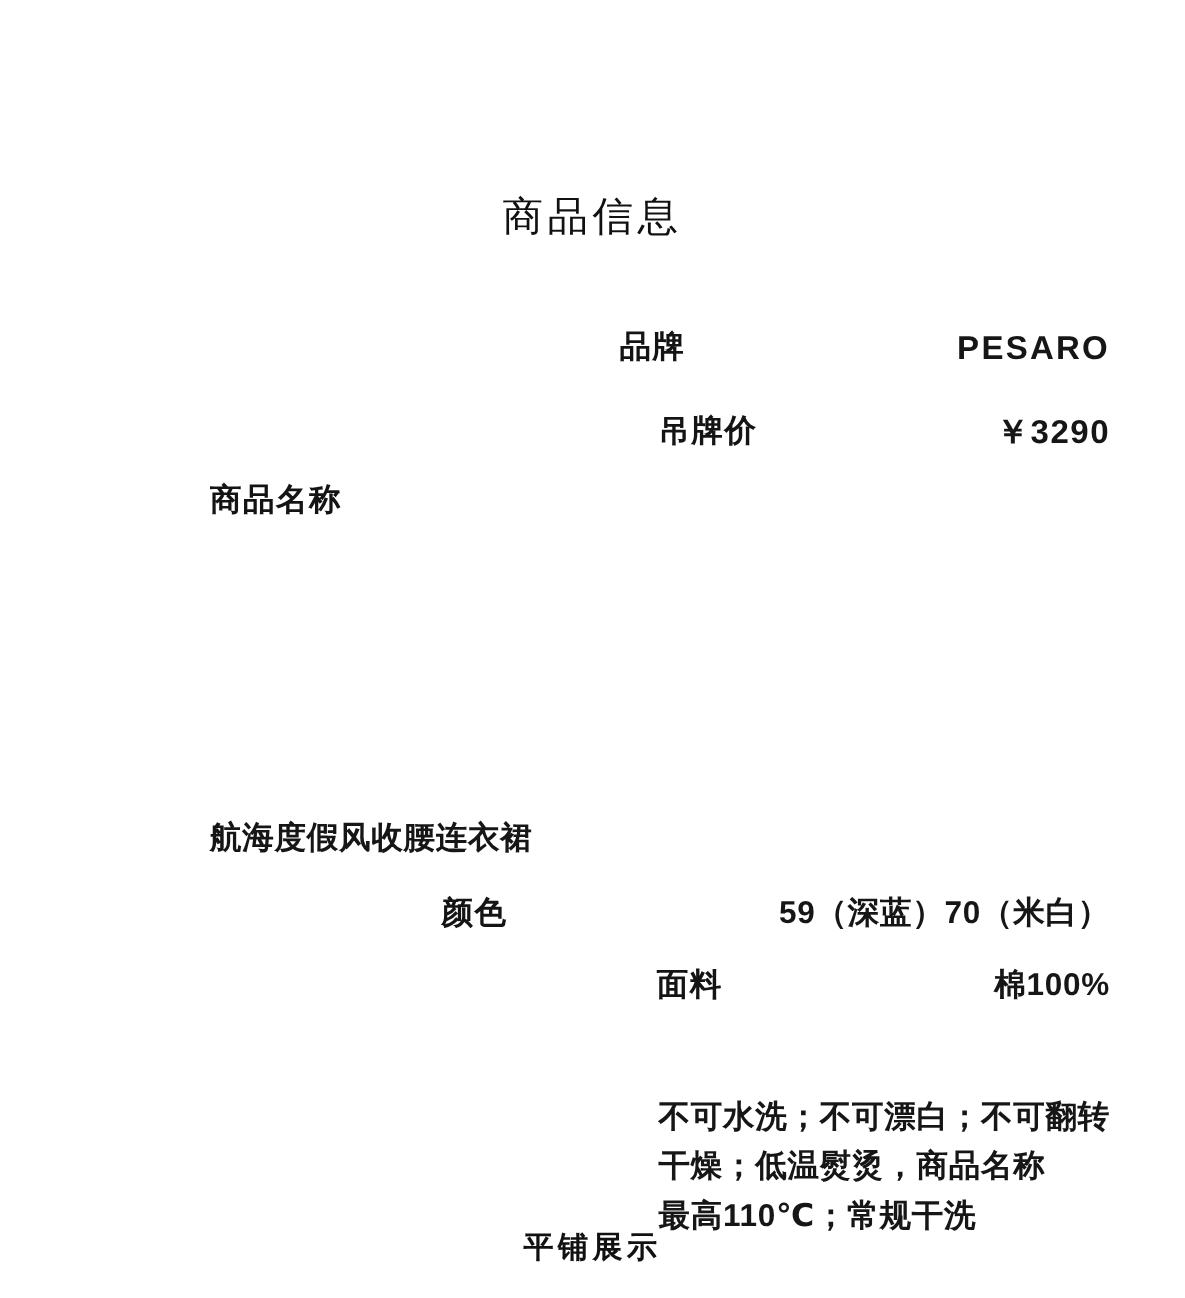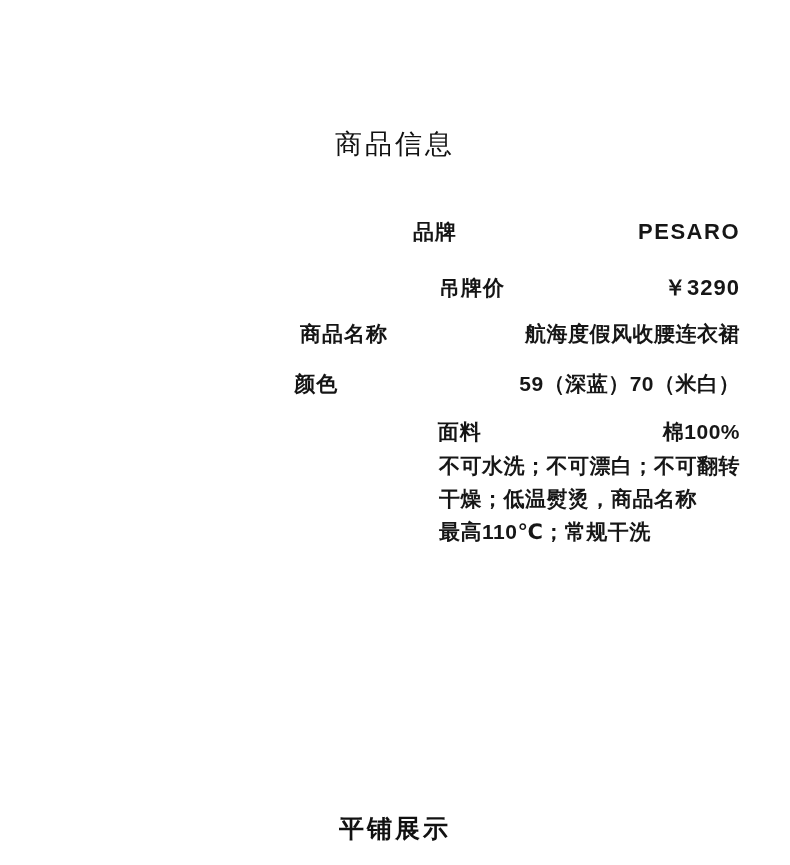--- a/index.html
+++ b/index.html
@@ -38,23 +38,23 @@
     left: 140px;
     width: 600px;
   }
   .row {
     display: flex;
     align-items: flex-start;
     justify-content: flex-end;
   }
   .row-spacing-1 { margin-bottom: 22px; }
   .row-spacing-2 { margin-bottom: 12px; }
-  .row-spacing-3 { margin-bottom: 16px; }
+  .row-spacing-3 { margin-bottom: 16px; flex-direction: column; }
   .row-spacing-4 { margin-bottom: 14px; }
-  .row-spacing-5 { }
+  .row-spacing-5 { margin-bottom: 54px; }
   .label {
     width: 225px;
     flex: 0 0 225px;
     font-size: 21px;
     font-weight: bold;
     color: #141414;
     letter-spacing: 1px;
     line-height: 34px;
   }
   .value {
@@ -81,21 +81,21 @@
   }
   .value.multiline span {
     display: block;
   }
   .footer-title {
     position: absolute;
     bottom: 20px;
     left: 0;
     right: 0;
     text-align: center;
-    font-size: 25px;
+    font-size: 20px;
     font-weight: bold;
     letter-spacing: 3px;
     color: #111111;
   }
 </style>
 </head>
 <body>
 
 <div class="page">
 

